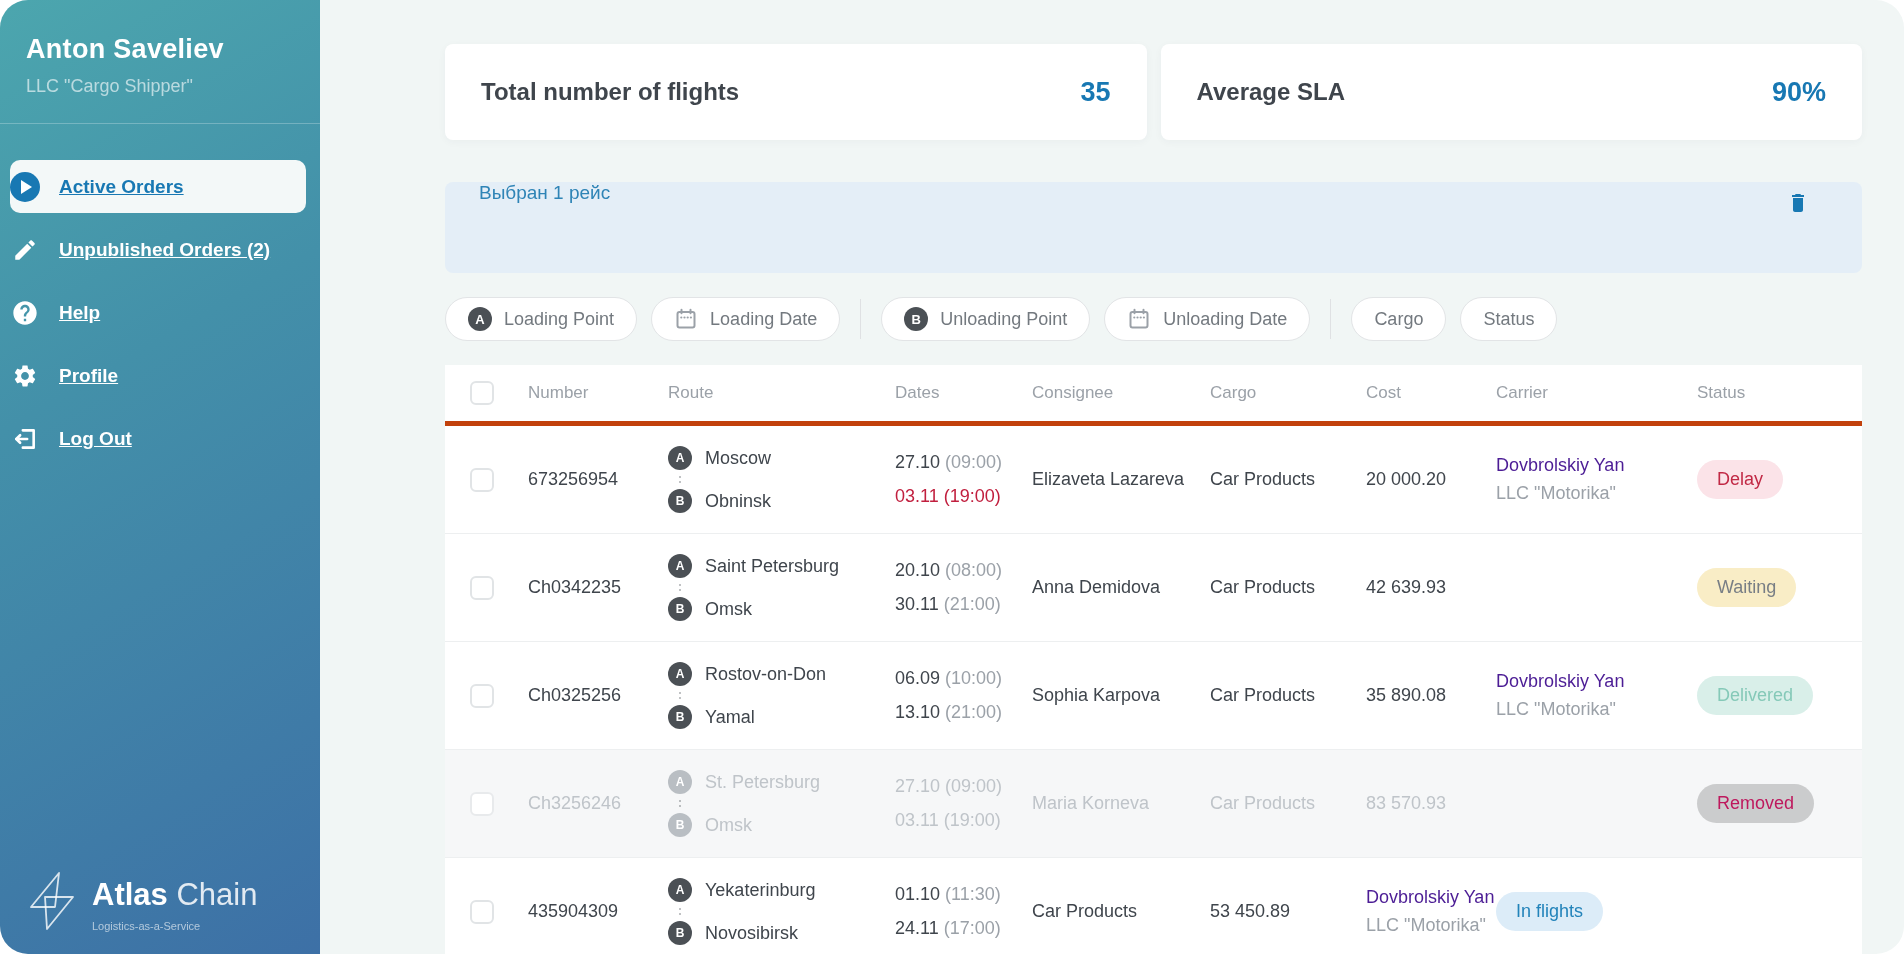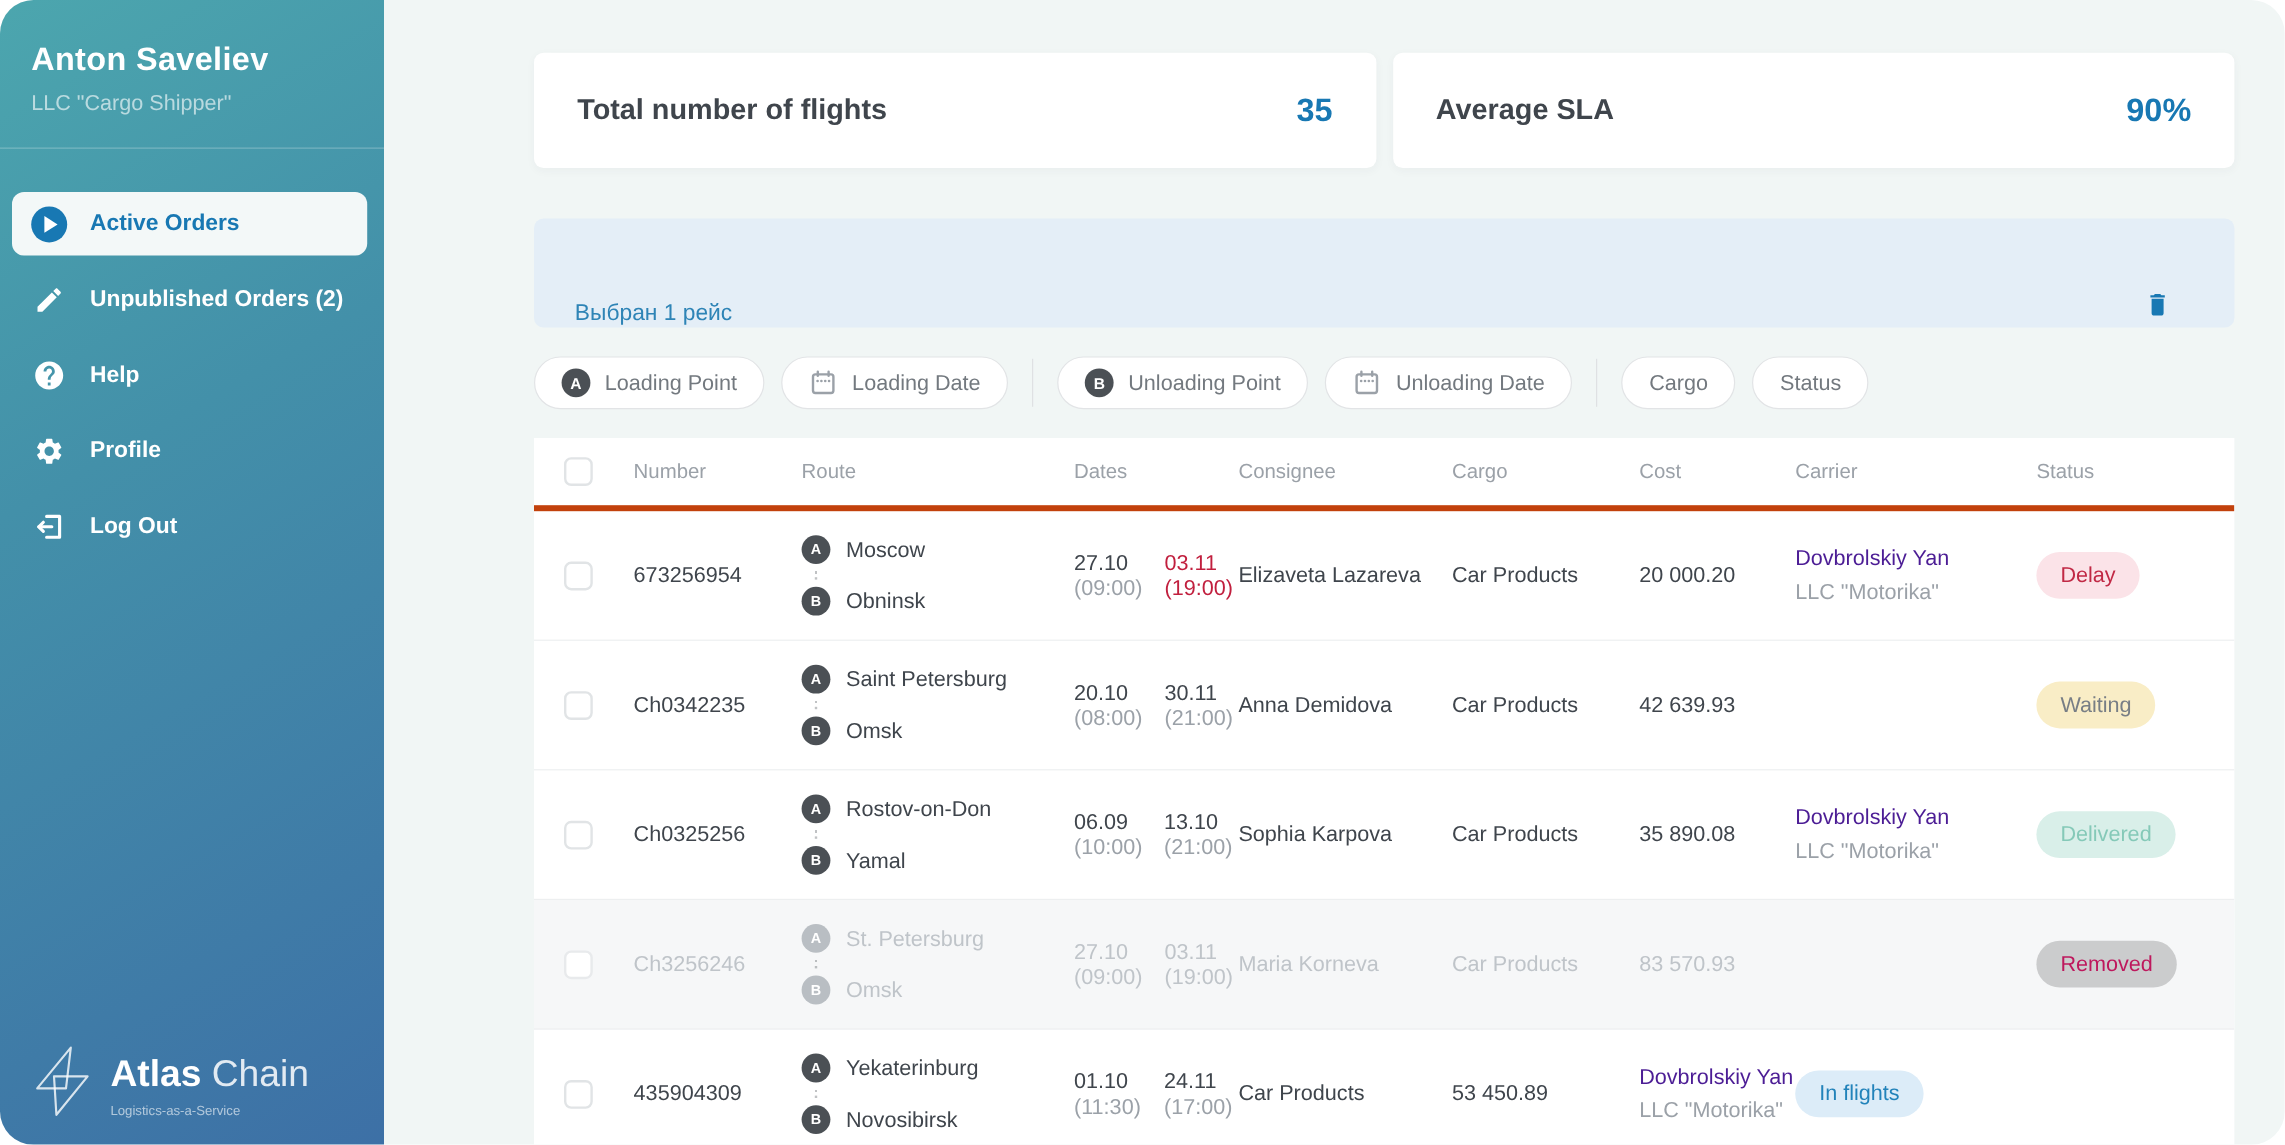--- a/index.html
+++ b/index.html
@@ -8,41 +8,41 @@
 
   
   .sidebar{position:absolute;left:0;top:0;bottom:0;width:320px;
     background:linear-gradient(150deg,#4ca6ae 0%,#4390a9 38%,#3d70a6 100%);}
   .user-block{padding:34px 26px 0 26px;}
   .user-name{color:#ffffff;font-size:27px;font-weight:bold;letter-spacing:.3px;}
   .user-company{color:rgba(255,255,255,.62);font-size:18px;margin-top:11px;}
   .sidebar-divider{margin-top:26px;border-top:1px solid rgba(255,255,255,.25);}
   .menu{margin-top:36px;}
   .menu-item{height:53px;margin:0 14px 10px 10px;border-radius:10px;display:flex;align-items:center;
-    padding-left:16px;gap:19px;color:#ffffff;font-weight:bold;font-size:19px;cursor:pointer;}
+    gap:19px;color:#ffffff;font-weight:bold;font-size:19px;cursor:pointer;text-decoration:underline;}
   .menu-item.active{background:#f3f8f8;color:#1878b3;}
   .mi-icon{width:30px;height:30px;display:flex;align-items:center;justify-content:center;flex:0 0 30px;}
   .play-circle{width:30px;height:30px;border-radius:50%;background:#1878b3;display:flex;align-items:center;justify-content:center;}
   .play-tri{width:0;height:0;border-top:7px solid transparent;border-bottom:7px solid transparent;border-left:11px solid #ffffff;margin-left:3px;}
   .logo-block{position:absolute;left:24px;bottom:22px;display:flex;align-items:flex-end;gap:14px;}
   .logo-text .brand{font-size:31px;color:#ffffff;}
   .logo-text .brand b{font-weight:bold;}
   .logo-text .brand span{font-weight:normal;color:rgba(255,255,255,.85);}
   .logo-text .tagline{font-size:11px;color:rgba(255,255,255,.6);margin-top:7px;}
 
   
   .main{position:absolute;left:400px;top:0;right:0;bottom:0;padding:44px 42px 0 45px;box-sizing:border-box;}
   .stats-row{display:flex;gap:14px;}
   .stat-card{flex:1;height:96px;background:#ffffff;border-radius:8px;display:flex;align-items:center;
     justify-content:space-between;padding:0 36px;box-shadow:0 2px 8px rgba(40,60,80,.04);}
   .stat-title{font-size:24px;font-weight:bold;color:#3f454c;}
   .stat-value{font-size:27px;font-weight:bold;color:#1878b3;}
 
   .selection-bar{margin-top:42px;height:91px;background:#e4eef7;border-radius:8px;display:flex;
-    align-items:flex-end;justify-content:space-between;padding:0 44px 0 34px;}
+    align-items:flex-start;justify-content:space-between;padding:0 44px 0 34px;}
   .selection-text{font-size:19px;color:#2e84b6;}
   .trash-btn{width:40px;height:40px;display:flex;align-items:center;justify-content:center;cursor:pointer;background:none;border:none;padding:0;}
 
   .filters-row{margin-top:24px;height:44px;display:flex;align-items:center;gap:14px;}
   .chip{display:inline-flex;align-items:center;gap:12px;height:42px;padding:0 22px;background:#ffffff;
     border:1px solid #e2e4e6;border-radius:22px;color:#73797f;font-size:18px;cursor:pointer;}
   .chip-badge{width:24px;height:24px;border-radius:50%;background:#4b5055;color:#ffffff;font-size:13px;
     font-weight:bold;display:flex;align-items:center;justify-content:center;}
   .chip-sep{width:1px;height:40px;background:#dfe1e3;margin:0 6px;}
 
@@ -51,21 +51,21 @@
   .tgrid{display:grid;grid-template-columns:83px 140px 227px 137px 178px 156px 130px 201px 1fr;align-items:center;}
   .thead{height:56px;border-bottom:5px solid #c2410c;color:#9ba1a8;font-size:17px;}
   .trow{height:107px;border-bottom:1px solid #edeff0;font-size:18px;color:#3f454c;}
   .cell-check{padding-left:25px;}
   .checkbox{width:24px;height:24px;border:2px solid #e1e4e6;border-radius:6px;background:#ffffff;cursor:pointer;box-sizing:border-box;}
   .route-cell{display:flex;flex-direction:column;gap:6px;}
   .route-line{display:flex;align-items:center;gap:13px;}
   .route-badge{width:24px;height:24px;border-radius:50%;background:#4b5055;color:#ffffff;font-size:12px;
     font-weight:bold;display:flex;align-items:center;justify-content:center;flex:0 0 24px;}
   .route-connector{height:7px;border-left:2px dotted rgba(75,80,85,.35);margin-left:11px;}
-  .dates-cell{display:flex;flex-direction:row;gap:13px;}
+  .dates-cell{display:flex;flex-direction:column;gap:13px;}
   .d-date{color:#3f454c;}
   .d-time{color:#9ba1a8;}
   .dates-line.alert .d-date,.dates-line.alert .d-time{color:#c11f3e;}
   .consignee-cell{white-space:pre-line;line-height:1.45;}
   .carrier-cell{line-height:1.55;}
   .carrier-name{color:#4c1d95;}
   .carrier-company{color:#9ba1a8;}
   .status-pill{display:inline-block;padding:9px 20px;border-radius:22px;font-size:18px;}
   .st-delay{background:#fbe3e8;color:#c12945;}
   .st-waiting{background:#f9edc6;color:#787e85;}

